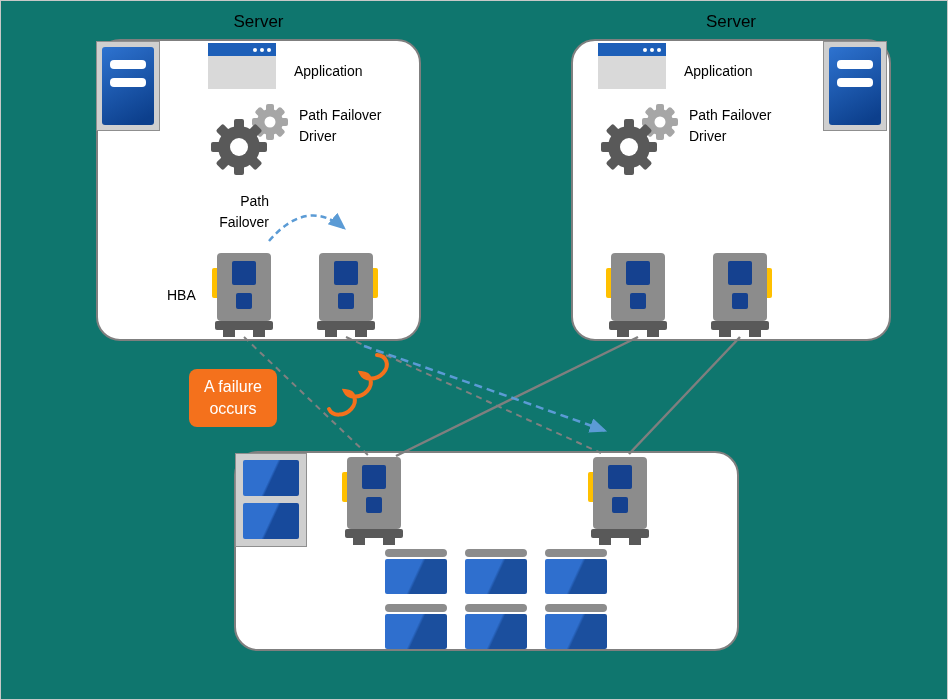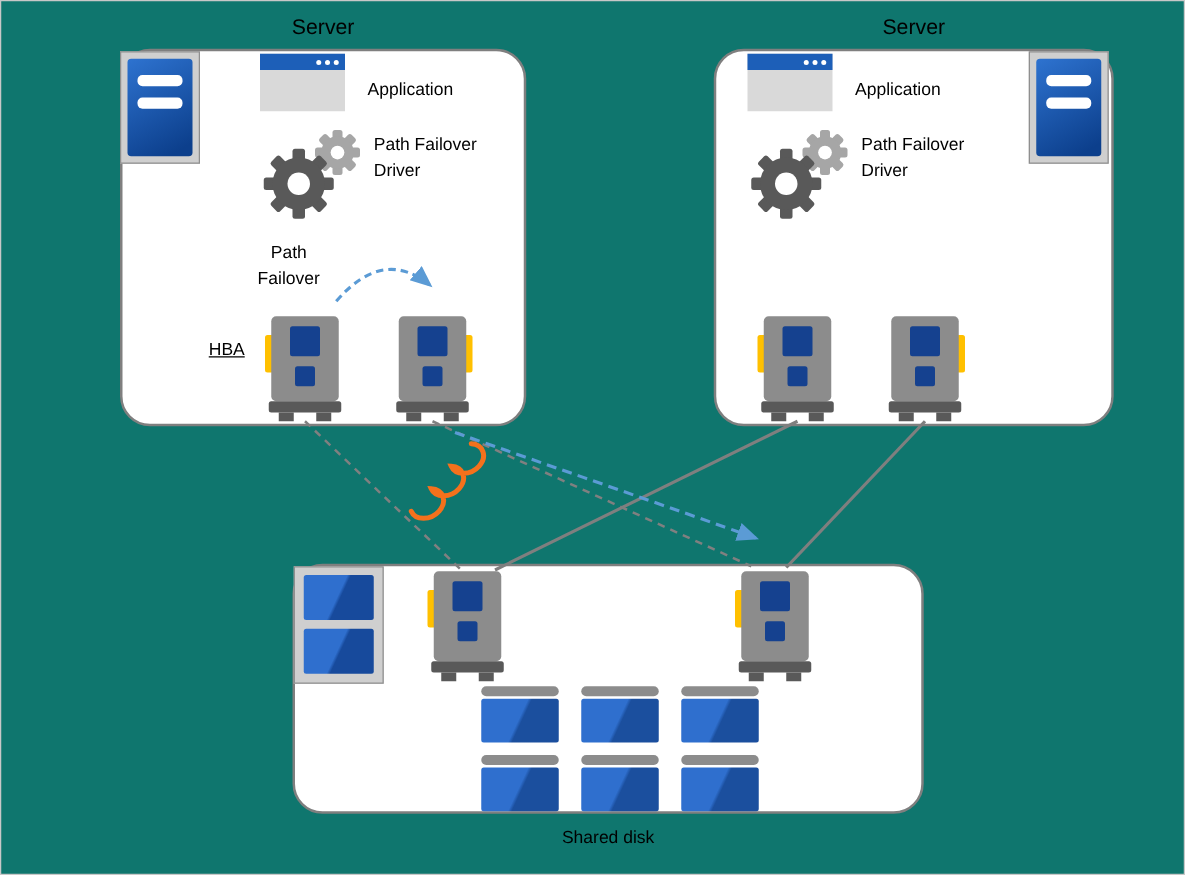--- a/index.html
+++ b/index.html
@@ -148,23 +148,23 @@
         <rect x="-5" y="-28" width="10" height="11" rx="2" transform="rotate(225)"></rect>
         <rect x="-5" y="-28" width="10" height="11" rx="2" transform="rotate(270)"></rect>
         <rect x="-5" y="-28" width="10" height="11" rx="2" transform="rotate(315)"></rect>
       </g>
       <circle r="21"></circle>
         <circle r="9" fill="#ffffff"></circle>
     </g>
   </svg>
   <div class="lbl" style="left:298px; top:104px; width:84px;">Path Failover Driver</div>
 
-  <div class="lbl center" style="left:192px; top:190px; width:76px;">Path Failover</div>
-
-  <div class="lbl" style="left:166px; top:268px;text-decoration:underline;">HBA</div>
+  <div class="lbl center" style="left:192px; top:190px; width:76px;text-align:right;">Path Failover</div>
+
+  <div class="lbl" style="left:166px; top:284px;">HBA</div>
 
   <div class="card tab-left" style="left:216px; top:252px;">
     <div class="tab"></div>
       <div class="body"></div>
       <div class="chip1"></div>
       <div class="chip2"></div>
     <div class="base"></div>
       <div class="foot l"></div>
       <div class="foot r"></div>
   </div>
@@ -238,20 +238,21 @@
   <div class="card tab-right" style="left:712px; top:252px;">
     <div class="tab"></div>
       <div class="body"></div>
       <div class="chip1"></div>
       <div class="chip2"></div>
     <div class="base"></div>
       <div class="foot l"></div>
       <div class="foot r"></div>
   </div>
 
+  <div class="badge">A failure occurs</div>
 
   <div class="storage" style="left:234px; top:452px;">
     <div class="bay"></div>
       <div class="bay"></div>
   </div>
 
   <div class="card raid tab-left" style="left:346px; top:456px;">
     <div class="tab"></div>
       <div class="body"></div>
       <div class="chip1"></div>
@@ -291,15 +292,14 @@
     <div class="disk">
         <div class="cap"></div>
         <div class="platter"></div>
       </div>
     <div class="disk">
         <div class="cap"></div>
         <div class="platter"></div>
       </div>
   </div>
 
-  <div class="lbl center" style="left:233px; top:658px; width:505px;">Shared disk</div>
 
 </div>
 
 </body></html>

